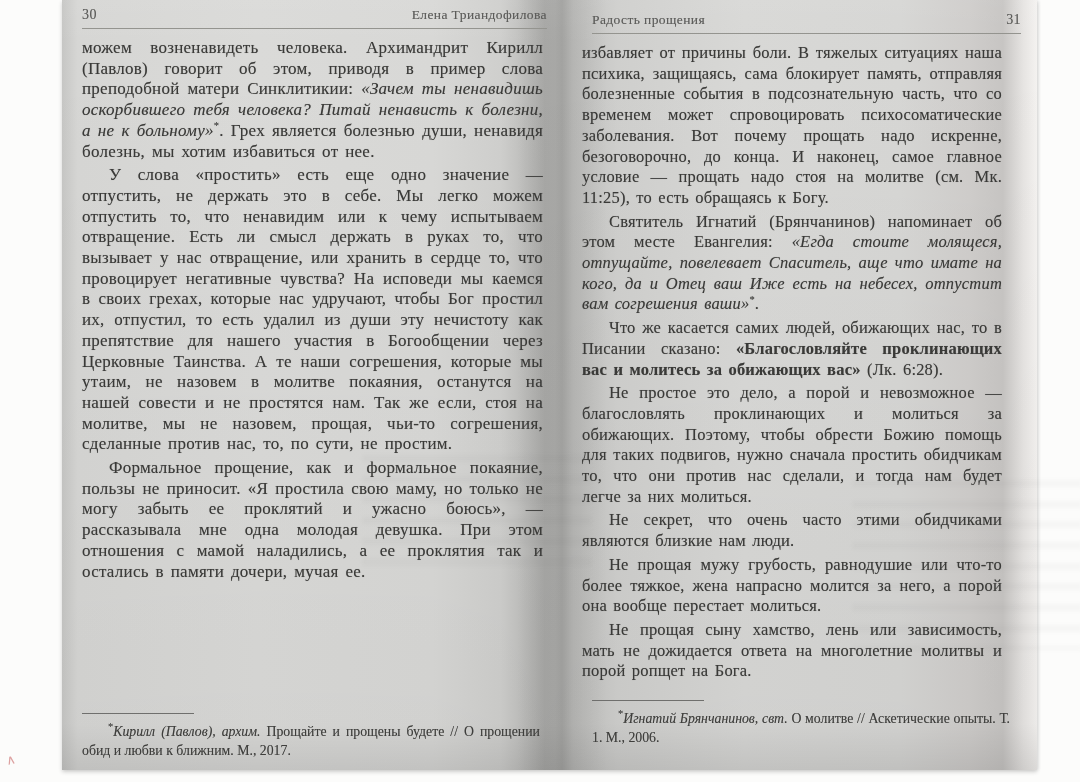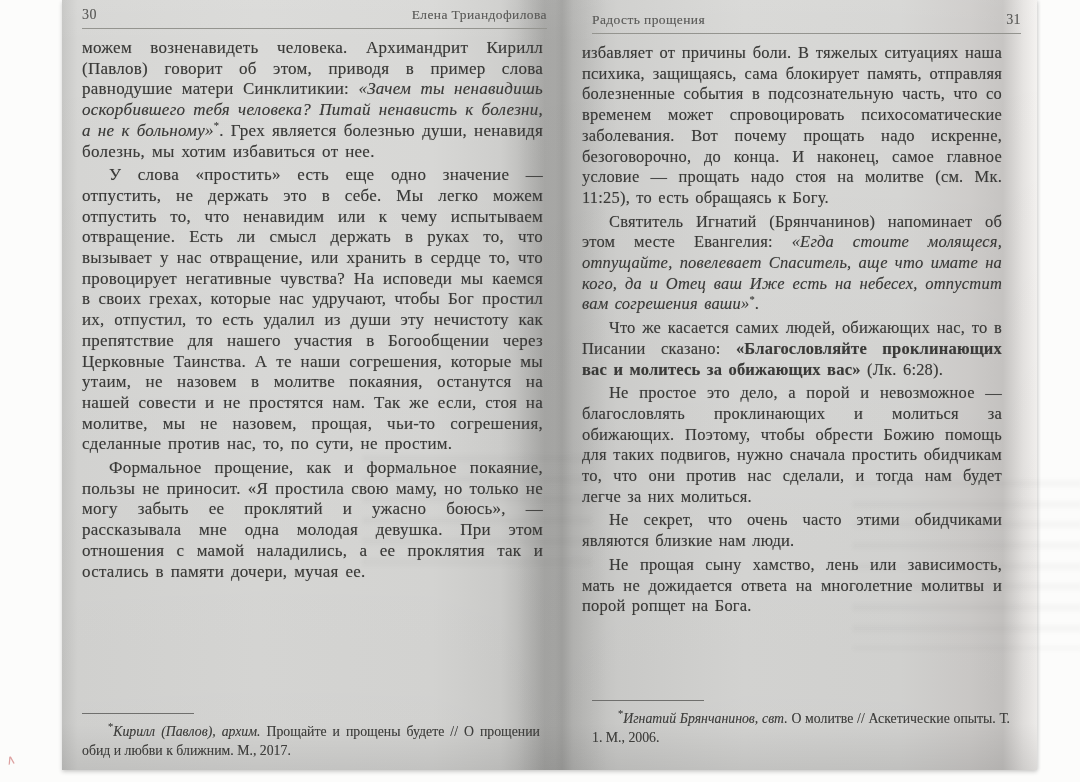--- a/index.html
+++ b/index.html
@@ -126,41 +126,42 @@
     <div class="gutter"></div>
     <div class="ghost g1"></div>
     <div class="ghost g2"></div>
 
     <div class="page left">
       <div class="pghead">
         <span class="pnum">30</span>
         <span class="ptitle">Елена Триандофилова</span>
       </div>
       <div class="body">
-        <p class="noindent"><span>можем возненавидеть человека. Архимандрит Кирилл (Павлов) говорит об этом, приводя в пример слова равнодушие матери Синклитикии: </span><i>«Зачем ты ненавидишь оскорбившего тебя человека? Питай ненависть к болезни, а не к больному»</i><sup class="fnmark">*</sup><span>. Грех является болезнью души, ненавидя болезнь, мы хотим избавиться от нее.</span></p>
+        <p class="noindent"><span>можем возненавидеть человека. Архимандрит Кирилл (Павлов) говорит об этом, приводя в пример слова преподобной матери Синклитикии: </span><i>«Зачем ты ненавидишь оскорбившего тебя человека? Питай ненависть к болезни, а не к больному»</i><sup class="fnmark">*</sup><span>. Грех является болезнью души, ненавидя болезнь, мы хотим избавиться от нее.</span></p>
         <p>У слова «простить» есть еще одно значение — отпустить, не держать это в себе. Мы легко можем отпустить то, что ненавидим или к чему испытываем отвращение. Есть ли смысл держать в руках то, что вызывает у нас отвращение, или хранить в сердце то, что провоцирует негативные чувства? На исповеди мы каемся в своих грехах, которые нас удручают, чтобы Бог простил их, отпустил, то есть удалил из души эту нечистоту как препятствие для нашего участия в Богообщении через Церковные Таинства. А те наши согрешения, которые мы утаим, не назовем в молитве покаяния, останутся на нашей совести и не простятся нам. Так же если, стоя на молитве, мы не назовем, прощая, чьи-то согрешения, сделанные против нас, то, по сути, не простим.</p>
         <p>Формальное прощение, как и формальное покаяние, пользы не приносит. «Я простила свою маму, но только не могу забыть ее проклятий и ужасно боюсь», — рассказывала мне одна молодая девушка. При этом отношения с мамой наладились, а ее проклятия так и остались в памяти дочери, мучая ее.</p>
       </div>
       <div class="footnote">
         <div class="fnrule"></div>
         <p class="fntext"><sup class="fnmark">*</sup><i>Кирилл (Павлов), архим.</i><span> Прощайте и прощены будете // О прощении обид и любви к ближним. М., 2017.</span></p>
       </div>
     </div>
 
     <div class="page right">
       <div class="pghead">
         <span class="ptitle">Радость прощения</span>
         <span class="pnum">31</span>
       </div>
       <div class="body">
         <p class="noindent">избавляет от причины боли. В тяжелых ситуациях наша психика, защищаясь, сама блокирует память, отправляя болезненные события в подсознательную часть, что со временем может спровоцировать психосоматические заболевания. Вот почему прощать надо искренне, безоговорочно, до конца. И наконец, самое главное условие — прощать надо стоя на молитве (см. Мк. 11:25), то есть обращаясь к Богу.</p>
         <p><span>Святитель Игнатий (Брянчанинов) напоминает об этом месте Евангелия: </span><i>«Егда стоите молящеся, отпущайте, повелевает Спаситель, аще что имате на кого, да и Отец ваш Иже есть на небесех, отпустит вам согрешения ваши»</i><sup class="fnmark">*</sup><span>.</span></p>
         <p><span>Что же касается самих людей, обижающих нас, то в Писании сказано: </span><b>«Благословляйте проклинающих вас и молитесь за обижающих вас»</b><span> (Лк. 6:28).</span></p>
         <p>Не простое это дело, а порой и невозможное — благословлять проклинающих и молиться за обижающих. Поэтому, чтобы обрести Божию помощь для таких подвигов, нужно сначала простить обидчикам то, что они против нас сделали, и тогда нам будет легче за них молиться.</p>
         <p>Не секрет, что очень часто этими обидчиками являются близкие нам люди.</p>
+        <p>Не прощая мужу грубость, равнодушие или что-то более тяжкое, жена напрасно молится за него, а порой она вообще перестает молиться.</p>
         <p>Не прощая сыну хамство, лень или зависимость, мать не дожидается ответа на многолетние молитвы и порой ропщет на Бога.</p>
       </div>
       <div class="footnote">
         <div class="fnrule"></div>
         <p class="fntext"><sup class="fnmark">*</sup><i>Игнатий Брянчанинов, свт.</i><span> О молитве // Аскетические опыты. Т. 1. М., 2006.</span></p>
       </div>
     </div>
   </div>
 
   <span class="artifact">∧</span>

